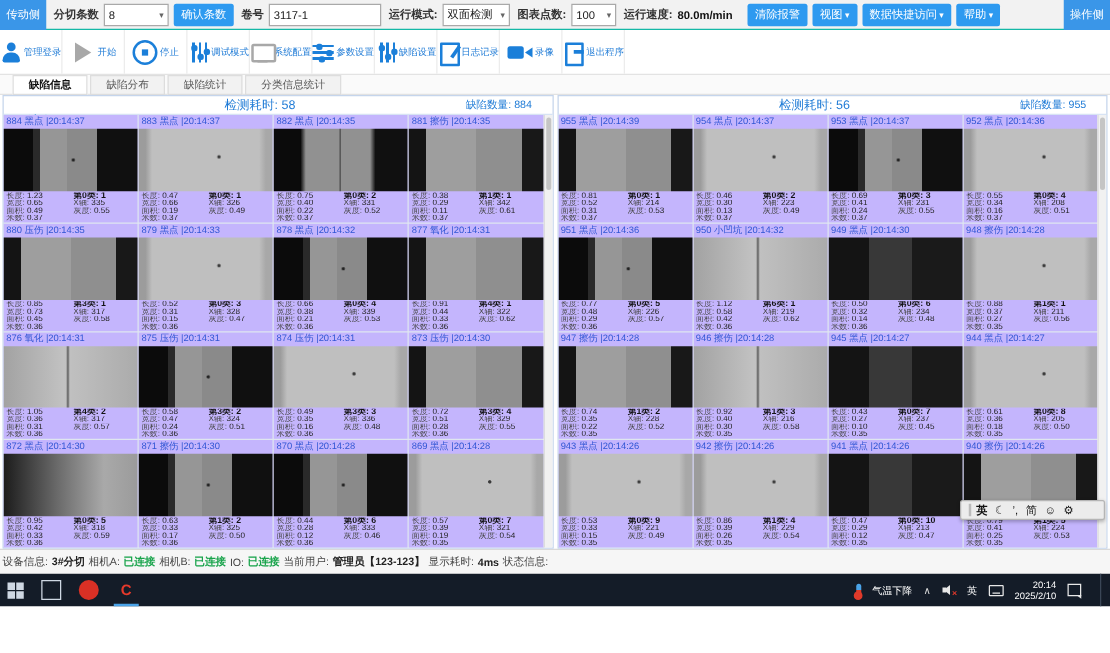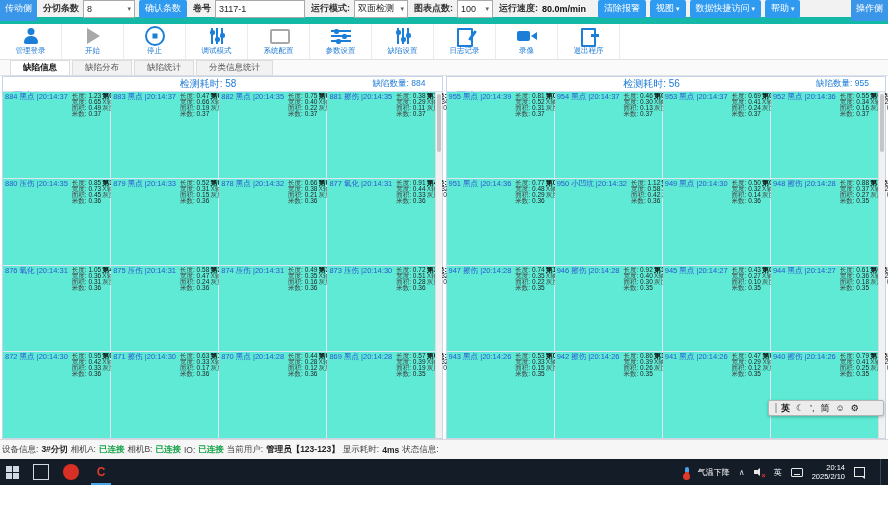--- a/index.html
+++ b/index.html
@@ -8,33 +8,33 @@
   #app{position:relative;width:888px;height:522px;background:#fff;overflow:hidden;}
 
   
   .titlebar{height:20px;display:flex;align-items:center;background:#fff;padding:0 4px;border-bottom:1px solid #eee;}
   .logo{width:9px;height:9px;border-radius:50%;border:3px solid #d93025;border-right-color:transparent;transform:rotate(-40deg);margin:0 5px 0 2px;}
   .apptitle{font-size:9px;color:#333;}
   .wincontrols{margin-left:auto;display:flex;}
   .winbtn{width:28px;text-align:center;color:#555;font-size:9px;line-height:18px;}
 
   
-  .toolbar{height:24px;background:#f2f2f2;border-bottom:7px solid #14b8a6;display:flex;align-items:center;gap:4px;padding:0 0;}
+  .toolbar{height:24px;background:#f2f2f2;border-bottom:1px solid #14b8a6;display:flex;align-items:center;gap:4px;padding:0 0;}
   .sidebtn{height:24px;background:#3a96e8;color:#fff;font-size:9px;display:flex;align-items:center;padding:0 5px;flex:0 0 auto;}
   .tlabel{font-size:9px;color:#333;font-weight:bold;flex:0 0 auto;margin-left:2px;}
   .combo{background:#fff;border:1px solid #a9a9a9;height:18px;display:flex;align-items:center;padding:0 3px;font-size:9px;color:#222;flex:0 0 auto;}
   .combo::after{content:"▾";color:#666;font-size:7px;margin-left:auto;padding-left:4px;}
   .tinput{background:#fff;border:1px solid #a9a9a9;height:18px;font-size:9px;color:#222;padding:0 3px;font-family:"Liberation Sans",sans-serif;}
   .bluebtn{background:#2e9af0;color:#fff;border:none;height:18px;font-size:9px;padding:0 6px;border-radius:2px;flex:0 0 auto;font-family:"Liberation Sans",sans-serif;}
   .bluebtn.caret::after{content:" ▾";font-size:7px;}
   .speedval{font-weight:bold;color:#111;font-size:9px;flex:0 0 auto;}
 
   
   .acts{display:flex;align-items:stretch;background:#fff;height:36px;border-bottom:1px solid #e3e3e3;}
-  .act{width:62px;display:flex;flex-direction:column;align-items:center;justify-content:center;gap:2px;border-right:1px solid #ececec;}
+  .act{width:50px;display:flex;align-items:center;justify-content:center;gap:2px;border-right:1px solid #ececec;}
   .act.blue{--c:#1b7fd9;}
   .act.gray{--c:#a8a8a8;}
   .act .lbl{font-size:7.5px;color:#1f7bd6;white-space:nowrap;}
   .ic{width:20px;height:16px;position:relative;}
   .ic.user::before{content:"";position:absolute;left:50%;top:0;transform:translateX(-50%);width:7px;height:7px;border-radius:50%;background:var(--c);}
   .ic.user::after{content:"";position:absolute;left:50%;bottom:0;transform:translateX(-50%);width:14px;height:8px;border-radius:7px 7px 2px 2px;background:var(--c);}
   .ic.play::before{content:"";position:absolute;left:4px;top:0;width:0;height:0;border-left:13px solid var(--c);border-top:8px solid transparent;border-bottom:8px solid transparent;}
   .ic.stop::before{content:"";position:absolute;left:50%;top:50%;transform:translate(-50%,-50%);width:16px;height:16px;border:2px solid var(--c);border-radius:50%;}
   .ic.stop::after{content:"";position:absolute;left:50%;top:50%;transform:translate(-50%,-50%);width:5px;height:5px;background:var(--c);}
   .ic.vsl::before{content:"";position:absolute;inset:0;background:linear-gradient(90deg,transparent 0 4px,var(--c) 4px 6px,transparent 6px 9px,var(--c) 9px 11px,transparent 11px 14px,var(--c) 14px 16px,transparent 16px);}
@@ -66,21 +66,21 @@
   .phead{height:15px;display:flex;align-items:center;border-bottom:1px solid #d7e3f4;padding:0 4px;flex:0 0 auto;}
   .ptitle{font-size:9px;font-weight:bold;color:#1f7bd6;margin-top:24px;}
   .ptime{margin:0 auto;font-size:10px;color:#1f7bd6;}
   .pcount{font-size:8.5px;color:#1f7bd6;padding-right:12px;}
   .pbody{flex:1;position:relative;min-height:0;}
   .grid{position:absolute;inset:0 7px 0 0;display:grid;grid-template-columns:repeat(4,1fr);grid-template-rows:repeat(4,1fr);gap:1px;background:#dfe6f0;}
   .vscroll{position:absolute;right:0;top:0;bottom:0;width:7px;background:#f1f1f1;border-left:1px solid #ddd;}
   .vthumb{position:absolute;left:1px;right:1px;top:2px;height:58px;background:#c5c5c5;border-radius:2px;}
 
   
-  .cell{background:#5eead4;display:flex;flex-direction:row;min-width:0;min-height:0;}
+  .cell{background:#c4b5fd;display:flex;flex-direction:column;min-width:0;min-height:0;}
   .chead{height:11px;font-size:7.5px;color:#2f55d4;padding:0 2px;white-space:nowrap;overflow:hidden;flex:0 0 auto;}
   .pimg{flex:1;min-height:0;}
   .cinfo{height:25px;flex:0 0 auto;display:flex;padding:1px 2px 0 2px;font-size:6.5px;line-height:6px;color:#444;}
   .cleft{width:52%;}
   .cright{width:48%;}
   .cls{font-weight:bold;color:#111;font-size:7px;}
   .cinfo .ln{white-space:nowrap;overflow:hidden;}
   .cinfo .v{color:#222;}
 
   .pimg.band{background:radial-gradient(circle at 52% 50%,#222 0 1px,transparent 1.6px),linear-gradient(90deg,#0b0b0b 0 22%,#2a2a2a 22% 27%,#969696 27% 47%,#8a8a8a 47% 70%,#101010 70%);}

